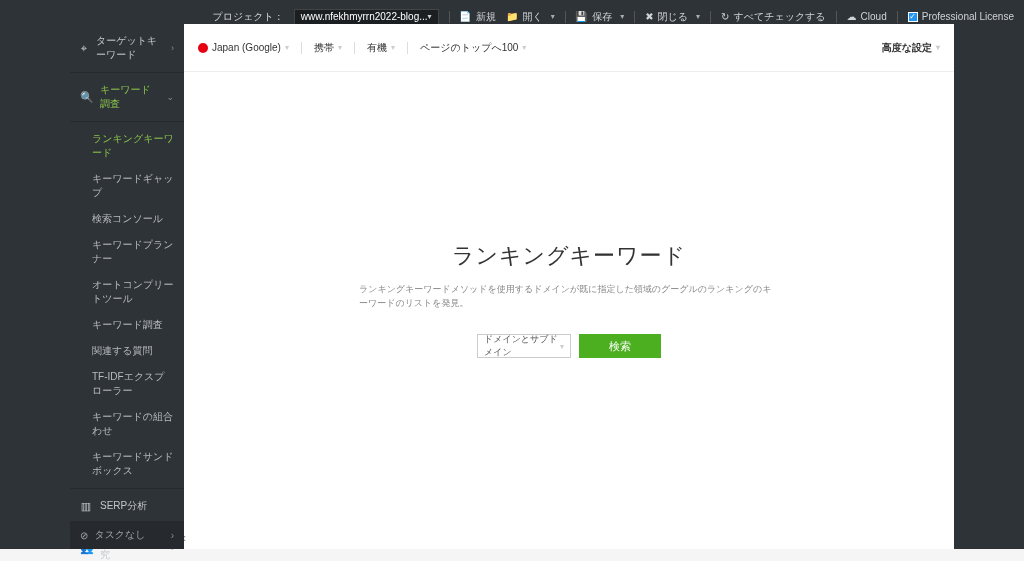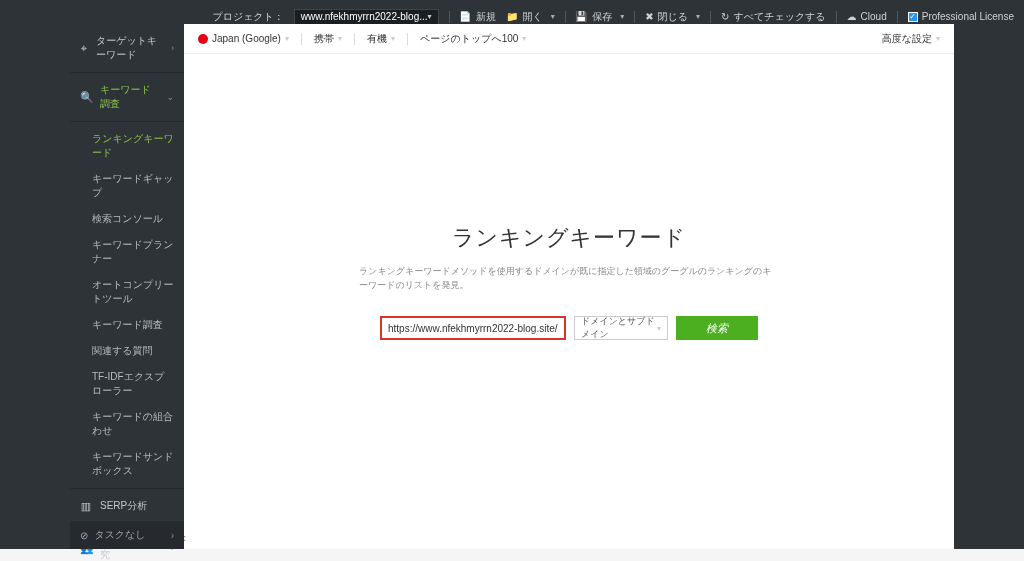--- a/index.html
+++ b/index.html
@@ -109,32 +109,32 @@
     color:#9ea2a5;
     display:flex; align-items:center;
     padding:0 10px;
     font-size:10px;
     gap:6px;
   }
   .taskbar .rarrow{ margin-left:auto; font-size:10px; color:#888; cursor:pointer;}
 
   
   .subheader{
-    height:30px;
+    height:48px;
     border-bottom:1px solid #eee;
     display:flex;
     align-items:center;
     padding:0 14px;
     font-size:10px;
     color:#333;
     gap:12px;
   }
   .subheader .seg{display:flex; align-items:center; gap:4px; cursor:pointer;}
   .subheader .vline{width:1px;height:12px;background:#ddd;}
-  .subheader .right{margin-left:auto;}
+  .subheader .right{margin-left:auto;font-weight:bold;}
   .jp-flag{width:10px;height:10px;border-radius:50%;background:#e60012;display:inline-block;}
 
   
   .hero{
     display:flex;
     flex-direction:column;
     align-items:center;
     justify-content:center;
     height: calc(100% - 30px);
     padding-bottom:40px;
@@ -180,21 +180,20 @@
   }
   .gobtn{
     width:82px;
     height:24px;
     background:#4caf1f;
     color:#fff;
     display:flex;align-items:center;justify-content:center;
     font-size:11px;
     cursor:pointer;
     border:none;
-    font-style:italic;
   }
 
   
   .scrollhint{
     position:absolute;
     left:-2px; bottom:4px;
     color:#888;
     font-size:12px;
     cursor:pointer;
   }
@@ -323,21 +322,20 @@
     <div class="seg right">
       <span>高度な設定</span>
       <span class="caret">▾</span>
     </div>
   </div>
 
   <div class="hero">
     <h1>ランキングキーワード</h1>
     <div class="desc">ランキングキーワードメソッドを使用するドメインが既に指定した領域のグーグルのランキングのキーワードのリストを発見。</div>
     <div class="searchrow">
-      <input class="urlbox" value="https://www.nfekhmyrrn2022-blog.site/" style="">
       <div class="scopebox">
         <span>ドメインとサブドメイン</span>
         <span class="caret">▾</span>
       </div>
       <button class="gobtn">検索</button>
     </div>
   </div>
 
   <div class="scrollhint">‹</div>
 </div>

